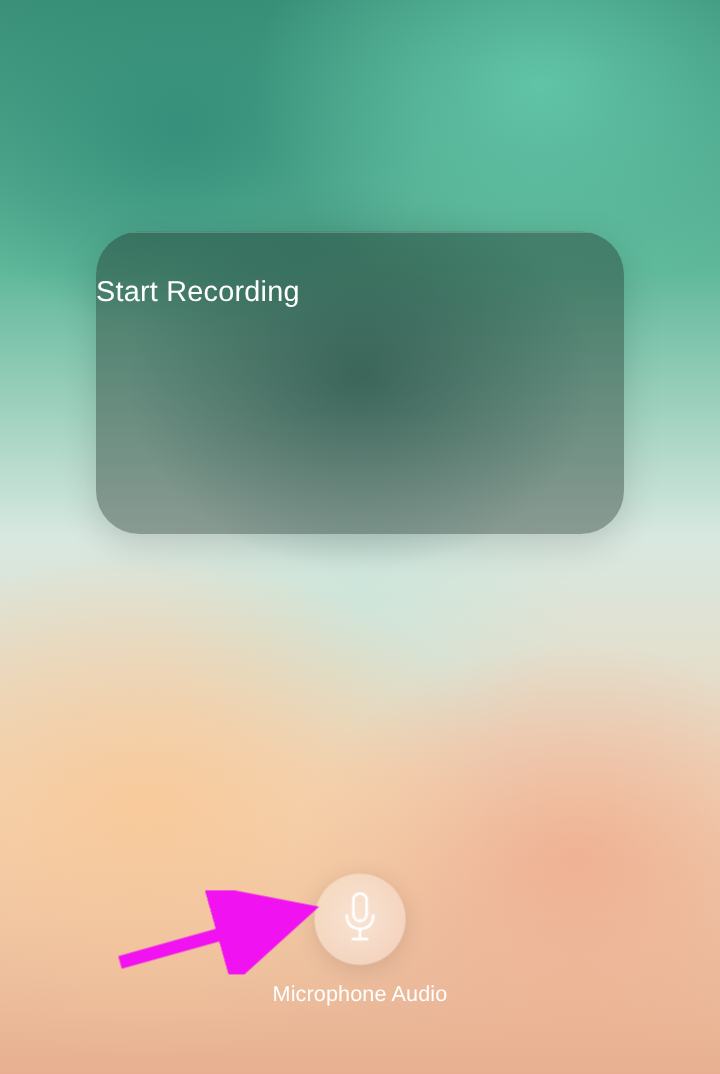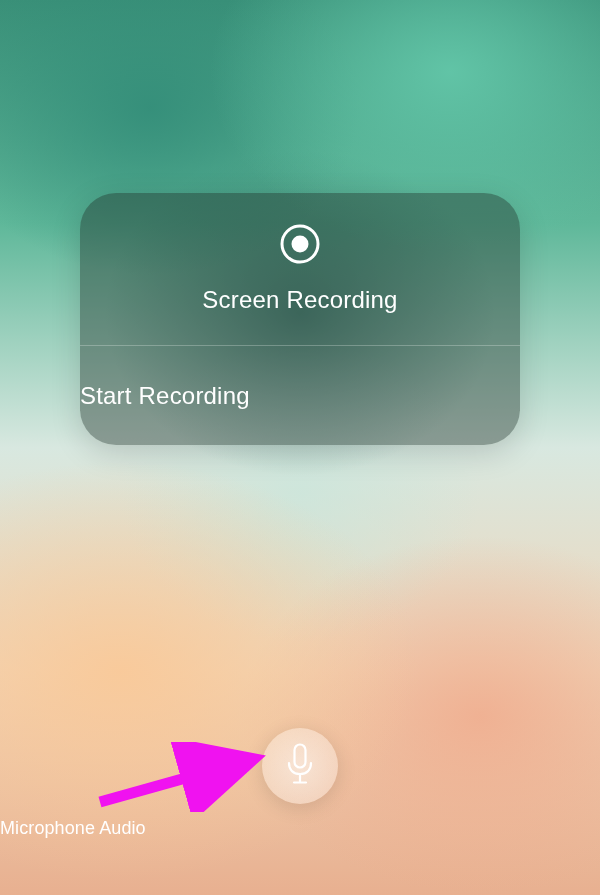--- a/index.html
+++ b/index.html
@@ -94,21 +94,21 @@
       box-shadow: 0 4px 20px rgba(0,0,0,0.12);
     }
     .mic-button svg {
       width: 30px;
       height: 42px;
     }
     .mic-labels {
       position: absolute;
       top: 818px;
       width: 100%;
-      text-align: left;
+      text-align: center;
     }
     .mic-title {
       color: #ffffff;
       font-size: 18px;
       font-weight: 500;
       letter-spacing: 0.1px;
     }
     .mic-status {
       color: rgba(255,255,255,0.9);
       font-size: 18px;
@@ -123,29 +123,20 @@
       height: 70px;
       pointer-events: none;
     }
   </style>
 </head>
 <body>
 
 <div class="blur-overlay"></div>
 
 <div class="card">
-  <div class="card-top">
-    <span>
-      <svg class="record-icon" viewBox="0 0 40 40">
-        <circle cx="20" cy="20" r="18" fill="none" stroke="#ffffff" stroke-width="3"></circle>
-        <circle cx="20" cy="20" r="8.5" fill="#ffffff"></circle>
-      </svg>
-    </span>
-    <div class="card-title">Screen Recording</div>
-  </div>
   <div class="divider"></div>
   <div class="card-bottom">
     <div class="start-label">Start Recording</div>
   </div>
 </div>
 
 <div class="mic-button">
   <span>
     <svg viewBox="0 0 30 42">
       <rect x="9.5" y="1.5" width="11" height="23" rx="5.5" fill="none" stroke="#ffffff" stroke-width="2.2"></rect>

